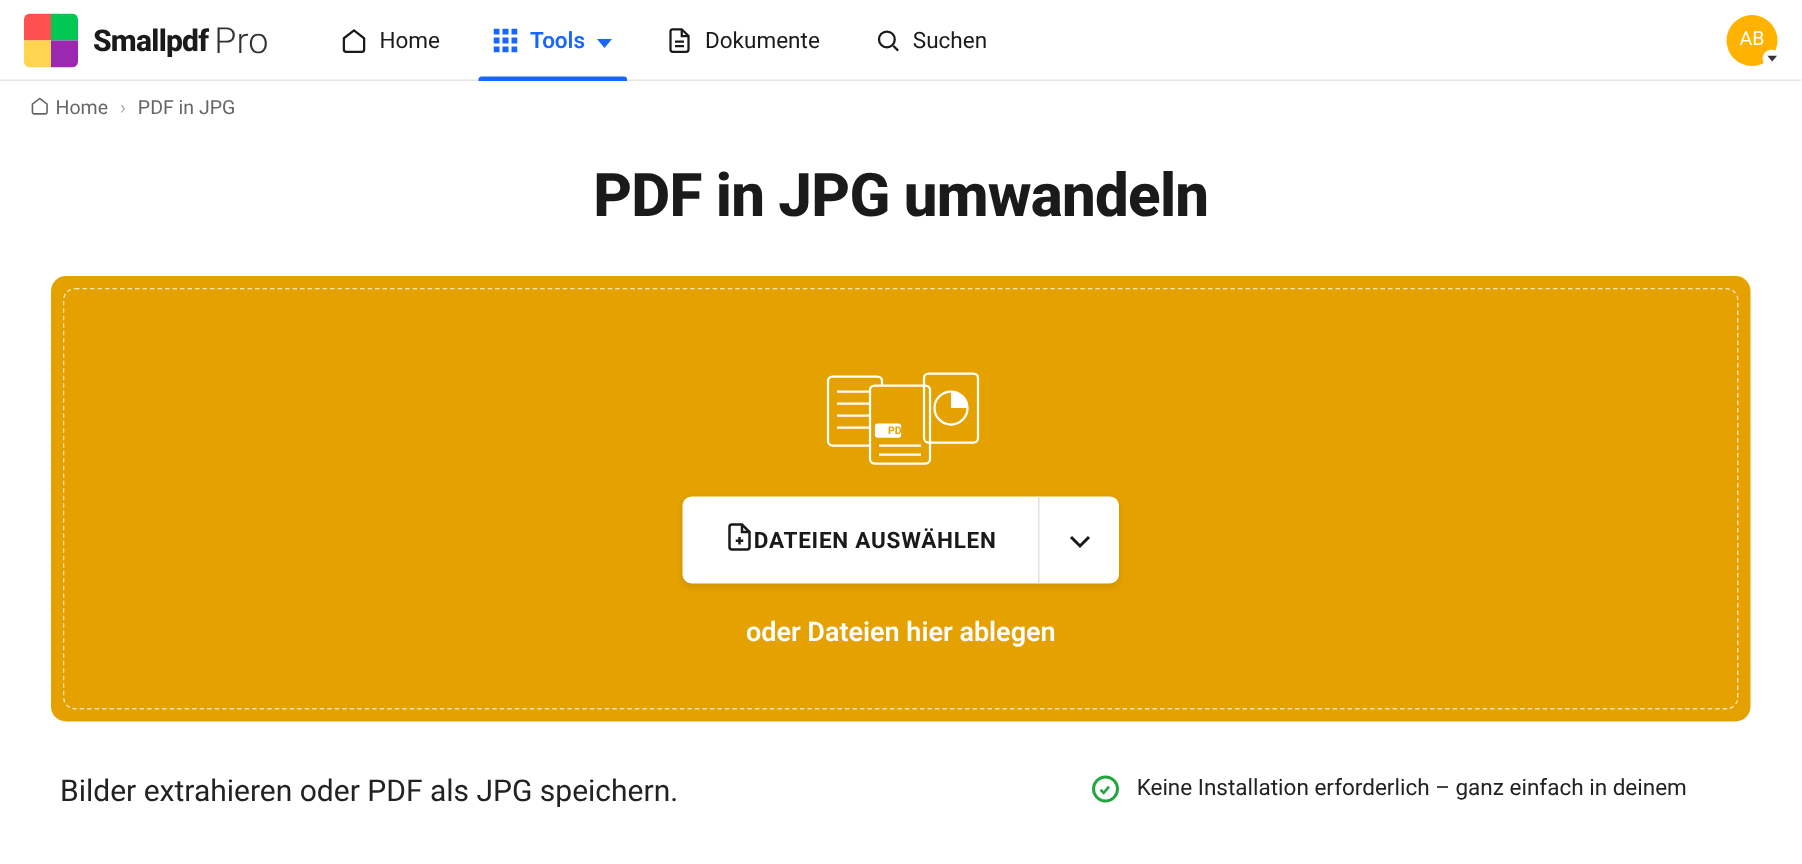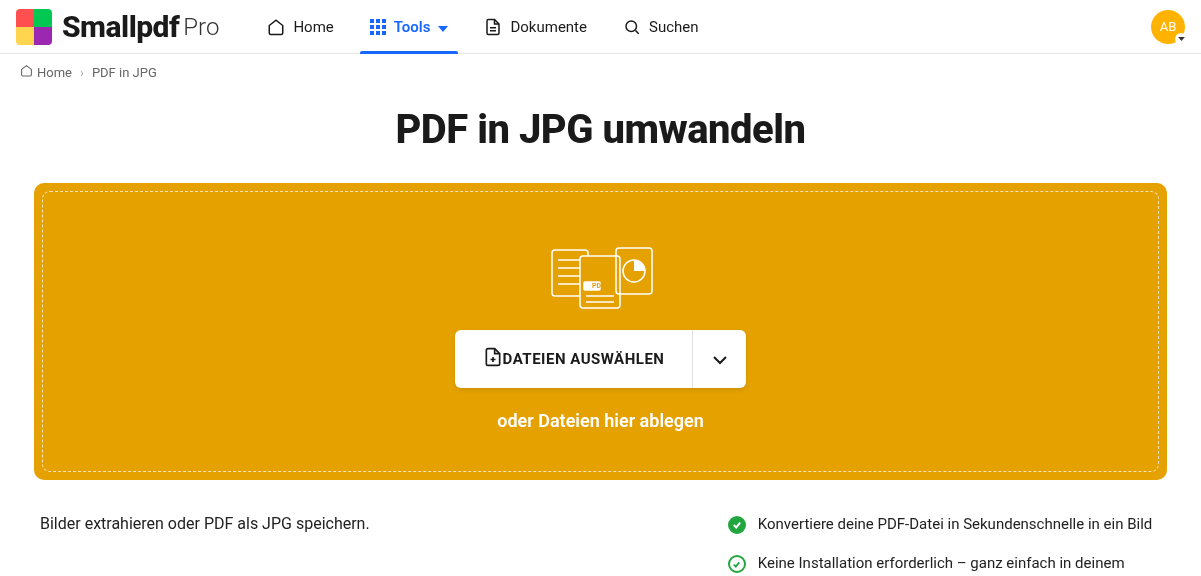--- a/index.html
+++ b/index.html
@@ -4,21 +4,21 @@
   <style>
     * { margin: 0; padding: 0; box-sizing: border-box; }
     body { font-family: -apple-system, BlinkMacSystemFont, "Segoe UI", Roboto, sans-serif; color: #1a1a1a; width: 1201px; background: #fff; }
     
     .topbar { display: flex; align-items: center; height: 54px; padding: 0 16px; border-bottom: 1px solid #e5e5e5; }
     .logo-box { width: 36px; height: 36px; margin-right: 10px; display: grid; grid-template-columns: 1fr 1fr; grid-template-rows: 1fr 1fr; border-radius: 4px; overflow: hidden; }
     .logo-box div:nth-child(1){background:#ff4f4f;}
     .logo-box div:nth-child(2){background:#00c853;}
     .logo-box div:nth-child(3){background:#ffd54f;}
     .logo-box div:nth-child(4){background:#9c27b0;}
-    .brand { font-size: 30px; font-weight: 800; letter-spacing: -0.5px; }
+    .brand { font-size: 20px; font-weight: 800; letter-spacing: -0.5px; }
     .brand-sub { font-size: 24px; font-weight: 300; margin-left: 4px; color: #333; }
     
     .nav { display: flex; align-items: stretch; margin-left: 30px; height: 54px; }
     .nav-item { display: flex; align-items: center; gap: 8px; padding: 0 18px; font-size: 15px; color: #1a1a1a; cursor: pointer; position: relative; }
     .nav-item.active { color: #1766ff; font-weight: 600; }
     .nav-item.active::after { content:''; position:absolute; bottom:0; left:8px; right:8px; height:3px; background:#1766ff; border-radius:2px 2px 0 0; }
     .nav-icon { display:inline-flex; }
     
     .spacer { flex: 1; }
     .avatar { width: 34px; height: 34px; border-radius: 50%; background: #ffb300; color: #fff; font-size: 13px; font-weight: 400; display:flex; align-items:center; justify-content:center; position:relative; cursor:pointer; }
@@ -35,21 +35,21 @@
     
     .file-illus { width:110px; height:70px; margin-bottom:18px; }
     
     .choose-row { display:flex; background:#fff; border-radius:6px; overflow:hidden; box-shadow:0 2px 4px rgba(0,0,0,0.1); }
     .choose-btn { display:flex; align-items:center; padding: 16px 28px; font-size:15px; font-weight:700; letter-spacing:0.5px; cursor:pointer; }
     .choose-caret { width:54px; display:flex; align-items:center; justify-content:center; border-left:1px solid #e0e0e0; cursor:pointer; }
     
     .drop-hint { margin-top:22px; color:#fff; font-size:18px; font-weight:600; }
     
     .below { display:flex; padding: 34px 40px 0; gap: 60px; }
-    .sub-desc { font-size:16px; color:#222; flex:0 0 56%; }
+    .sub-desc { font-size:20px; color:#222; flex:0 0 56%; }
     .benefits { flex:1; display:flex; flex-direction:column; gap:18px; }
     .benefit { display:flex; gap:12px; font-size:15px; color:#222; line-height:1.4; }
     .check-badge { flex-shrink:0; width:18px; height:18px; border-radius:50%; background:#22a63f; display:flex; align-items:center; justify-content:center; margin-top:2px; }
     .check-badge.hollow { background:#fff; border:2px solid #22a63f; }
   </style>
 </head>
 <body>
 
 <div class="topbar">
   <div class="logo-box">
@@ -181,28 +181,20 @@
     </div>
 
     <div class="drop-hint">oder Dateien hier ablegen</div>
   </div>
 </div>
 
 <div class="below">
   <div class="sub-desc">Bilder extrahieren oder PDF als JPG speichern.</div>
   <div class="benefits">
     <div class="benefit">
-      <span class="check-badge">
-        <svg width="10" height="8" viewBox="0 0 12 10" fill="none" stroke="#fff" stroke-width="2.5">
-            <path d="M2 5l3 3 5-6"></path>
-          </svg>
-      </span>
-      <span>Konvertiere deine PDF-Datei in Sekundenschnelle in ein Bild</span>
-    </div>
-    <div class="benefit">
       <span class="check-badge hollow">
         <svg width="9" height="7" viewBox="0 0 12 10" fill="none" stroke="#22a63f" stroke-width="2.5">
             <path d="M2 5l3 3 5-6"></path>
           </svg>
       </span>
       <span>Keine Installation erforderlich – ganz einfach in deinem</span>
     </div>
   </div>
 </div>
 

